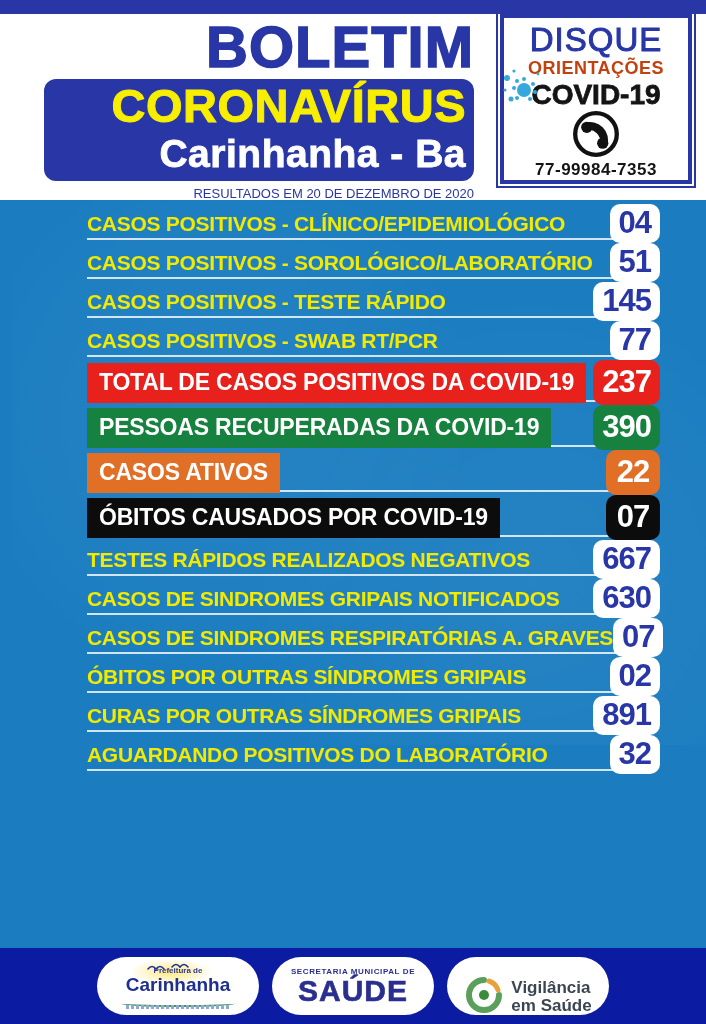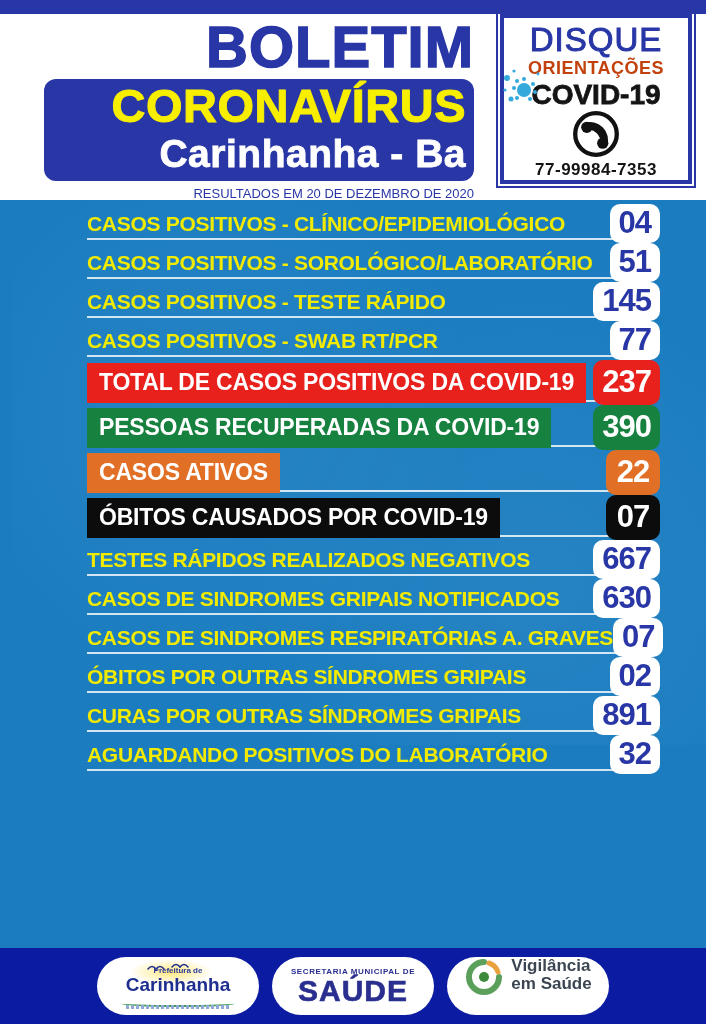--- a/index.html
+++ b/index.html
@@ -94,21 +94,21 @@
   .logo1-city { position:relative; font-size:19px; font-weight:bold; color:#1f2f8f; line-height:20px; letter-spacing:0; }
   .logo1-swoosh { position:absolute; left:24px; top:43px; width:114px; height:7px;
     border-bottom:2px solid #3f9b4f; border-radius:50%; }
   .logo1-tagline { position:absolute; left:50%; transform:translateX(-50%); top:48px; width:104px; height:4px;
     background:repeating-linear-gradient(90deg,#8fa8d8 0 3px, transparent 3px 5px); }
   
   .logo2 { display:flex; flex-direction:column; align-items:center; justify-content:center; height:100%; }
   .logo2-top { font-size:8px; font-weight:bold; color:#2a2f8f; letter-spacing:0.6px; }
   .logo2-main { font-size:30px; font-weight:bold; color:#2a2f8f; line-height:30px; letter-spacing:1px; -webkit-text-stroke:0.6px #2a2f8f; }
   
-  .logo3 { display:flex; align-items:flex-start; justify-content:center; gap:7px; height:100%; }
+  .logo3 { display:flex; align-items:flex-end; justify-content:center; gap:7px; height:100%; }
   .logo3-text { font-size:17px; font-weight:bold; color:#3c4652; line-height:18px; }
 </style>
 </head>
 <body>
 
 <div class="page">
 
   <div class="topbar"></div>
 
   <div class="header">

